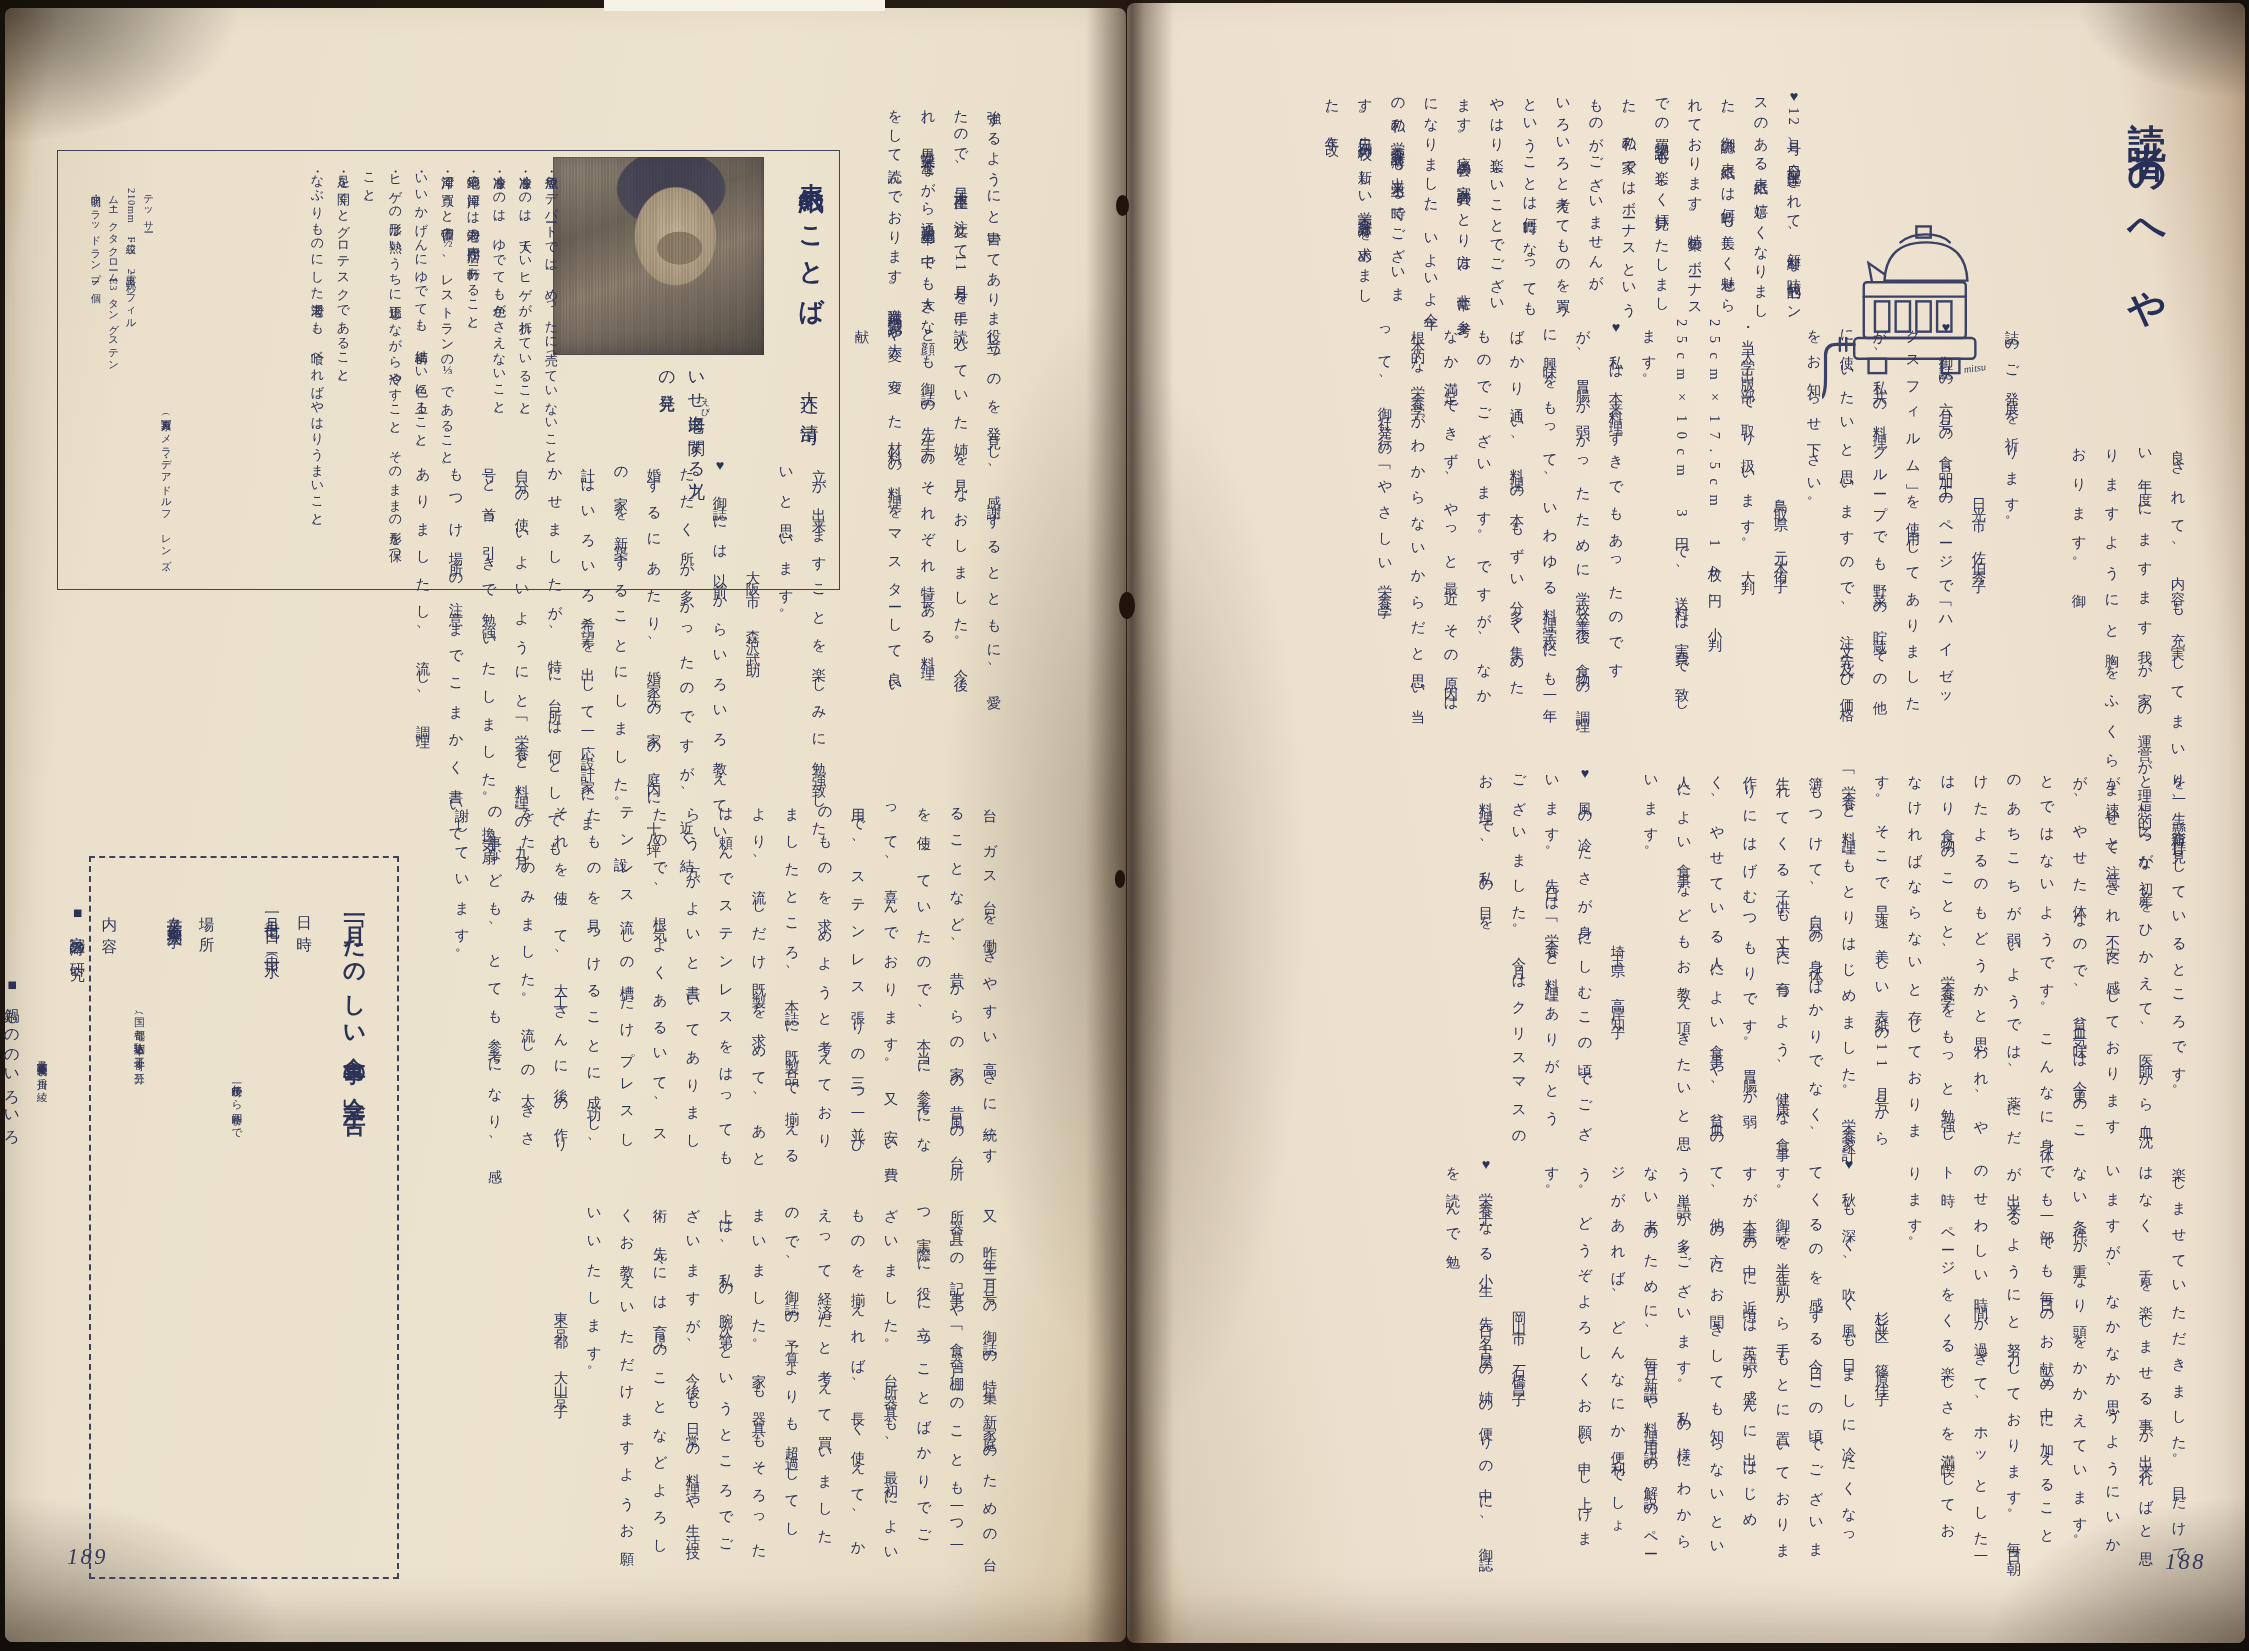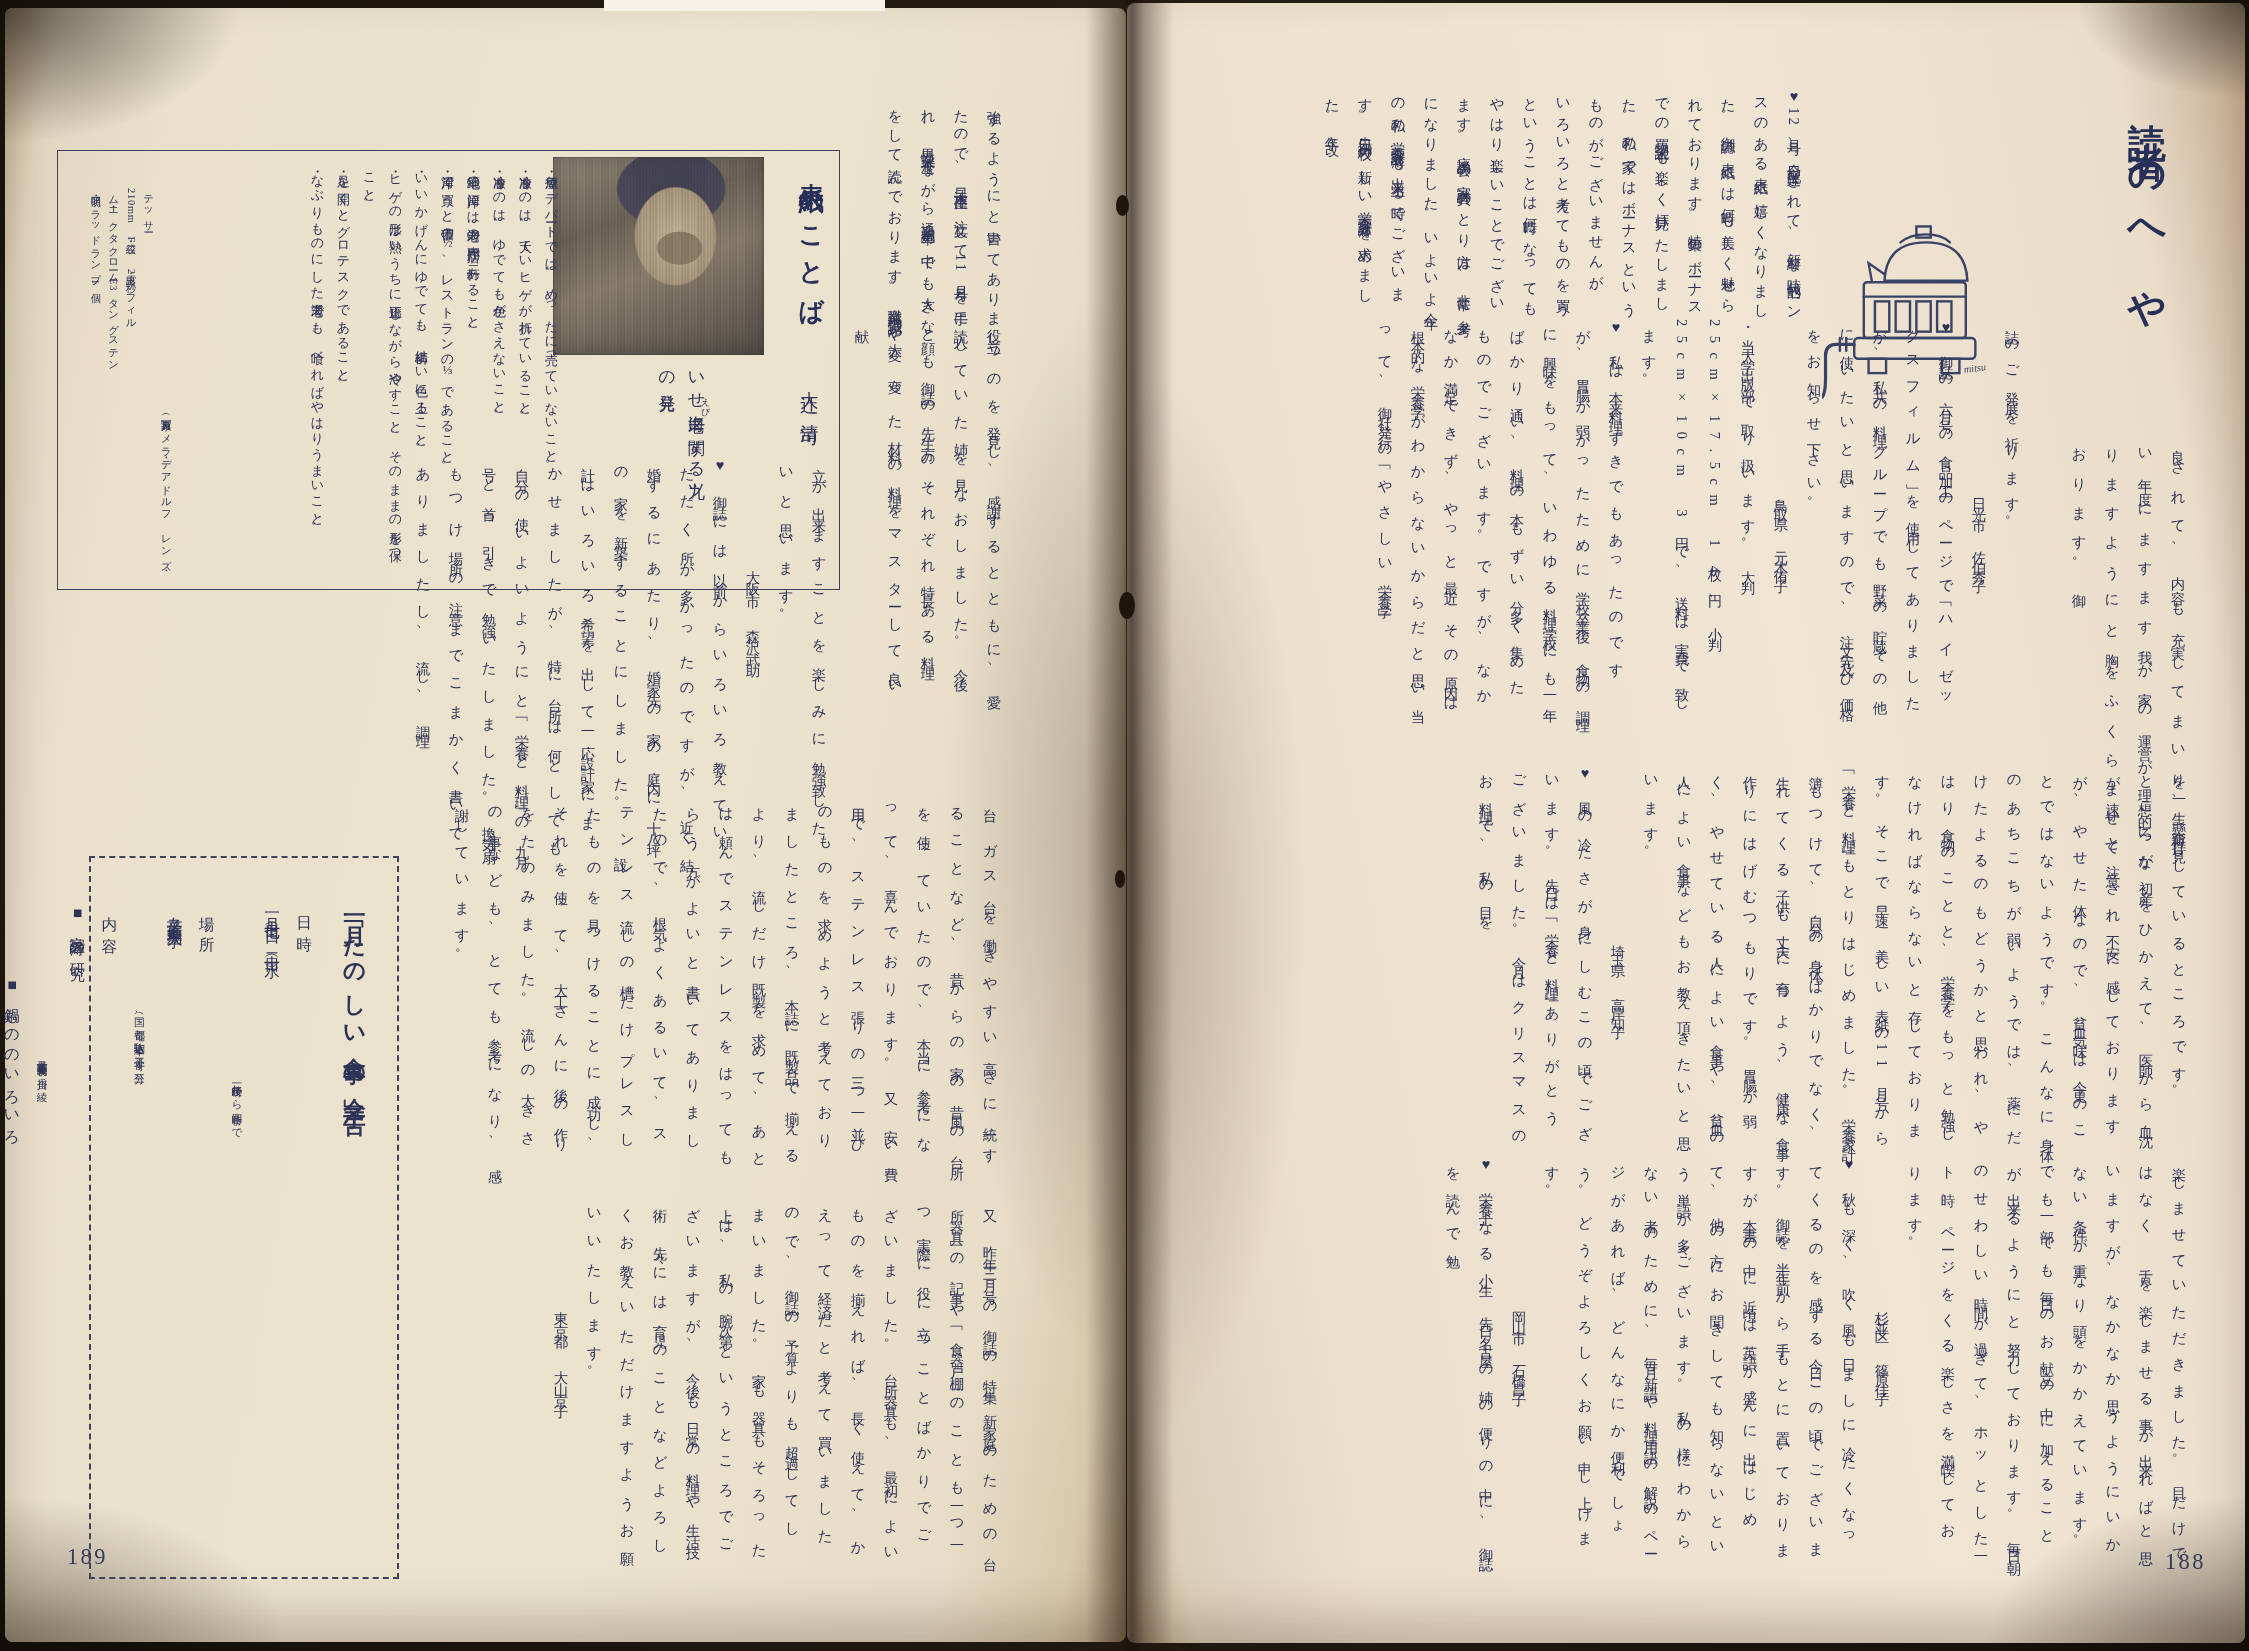--- a/index.html
+++ b/index.html
@@ -37,21 +37,21 @@
   .rb-b{left:2028px;top:438px;width:166px;height:439px;}
   .rb-c{left:1242px;top:319px;width:786px;height:399px;}
   .rb-d{left:1239px;top:765px;width:956px;height:385px;}
   .rb-e{left:1239px;top:1156px;width:956px;height:409px;}
   .lb-a{left:830px;top:99px;width:180px;height:244px;}
   .lb-b{left:830px;top:318px;width:180px;height:382px;}
   .lb-c{left:46px;top:457px;width:789px;height:403px;}
   .lb-d{left:401px;top:797px;width:605px;height:374px;}
   .lb-e{left:401px;top:1198px;width:605px;height:369px;}
 
-  .pagenum{position:absolute;font-size:22.4px;color:#343a5c;letter-spacing:2.4px;}
+  .pagenum{position:absolute;font-style:italic;font-size:22.4px;color:#343a5c;letter-spacing:2.4px;}
   #pn-left{left:67px;top:1544px;} #pn-right{left:2165px;top:1549px;}
 
   #cover-box{position:absolute;left:57px;top:150px;width:781px;height:438px;
     border:1.6px solid #3e425a;}
   .cv-title{right:11.2px;top:11.2px;height:208px;font-size:25px;letter-spacing:6.4px;font-weight:bold;color:#273059;}
   .cv-author{right:14.4px;top:225px;height:128px;font-size:18.4px;letter-spacing:4.8px;}
   .cv-sub{right:128px;top:209px;height:142px;font-size:17px;letter-spacing:1.6px;line-height:29.5px;}
   .cv-furi{right:117px;top:240px;height:37px;font-size:8.8px;letter-spacing:0.8px;}
   .cv-bullets{right:275px;top:12.8px;width:391px;height:406px;font-size:13px;letter-spacing:1.2px;line-height:26px;}
   .cv-camera{left:11.2px;top:37px;height:385px;font-size:10.4px;letter-spacing:0.8px;line-height:17.6px;}

